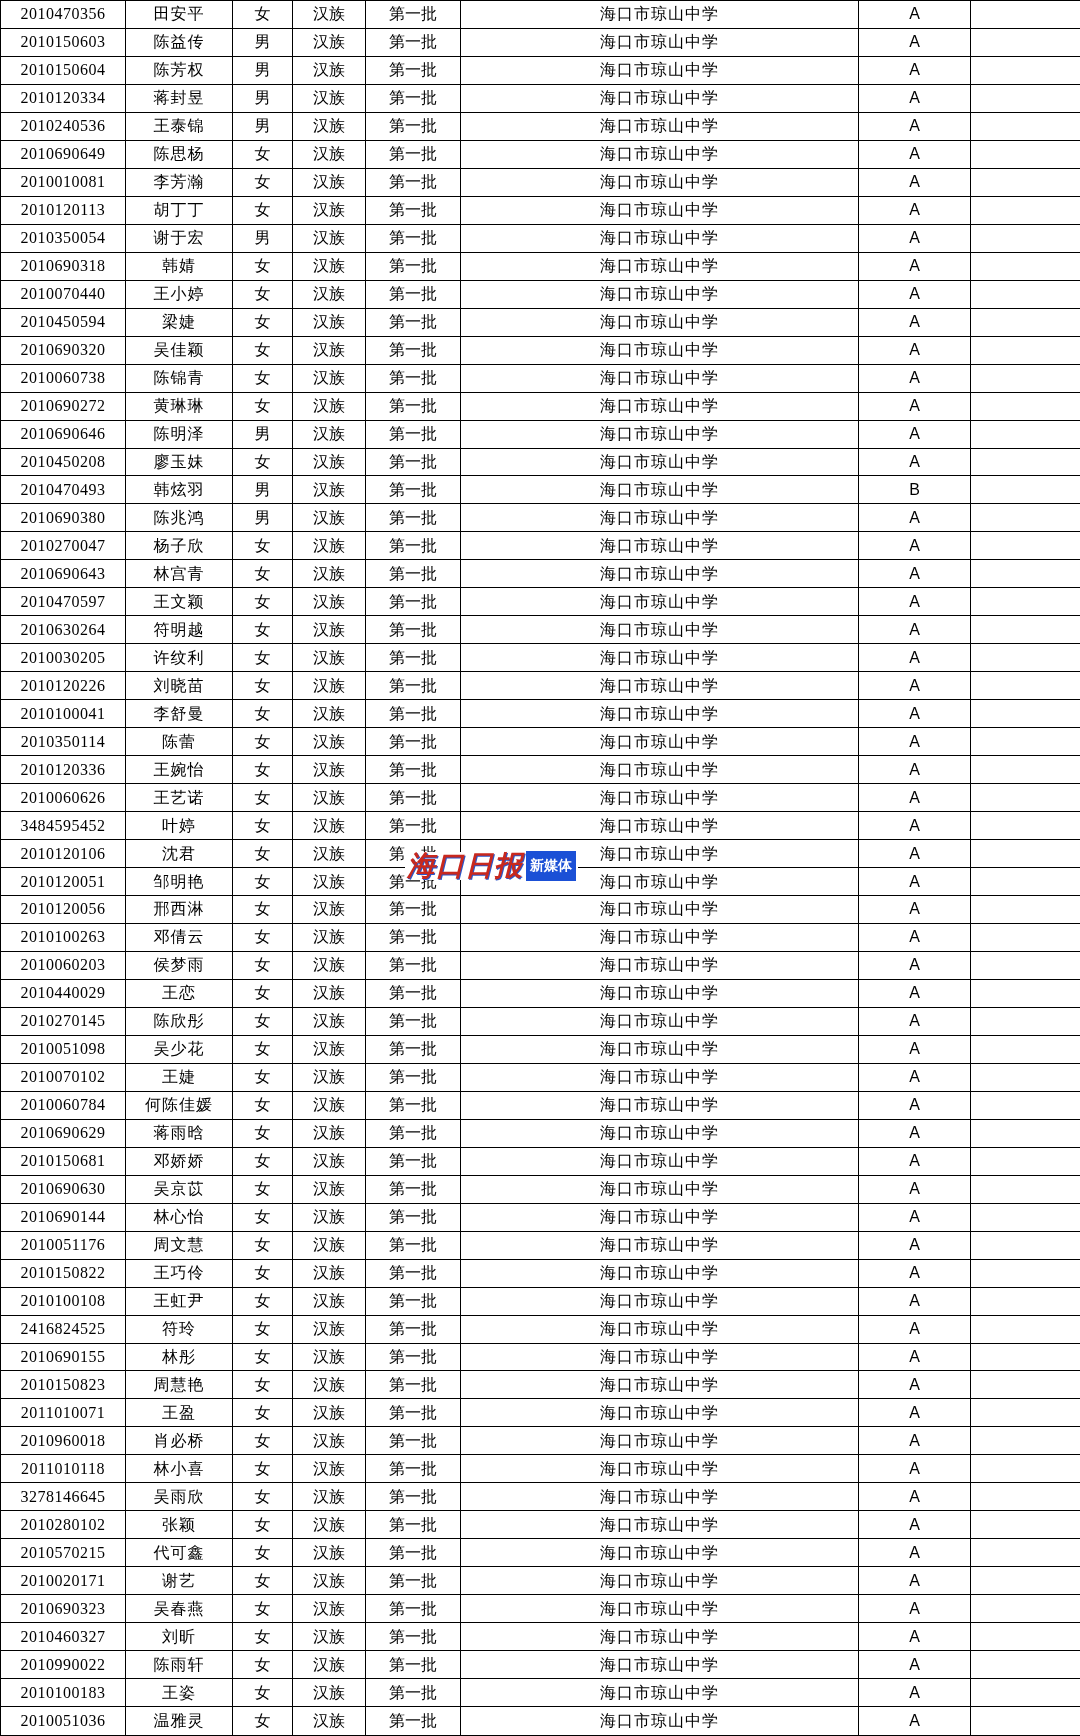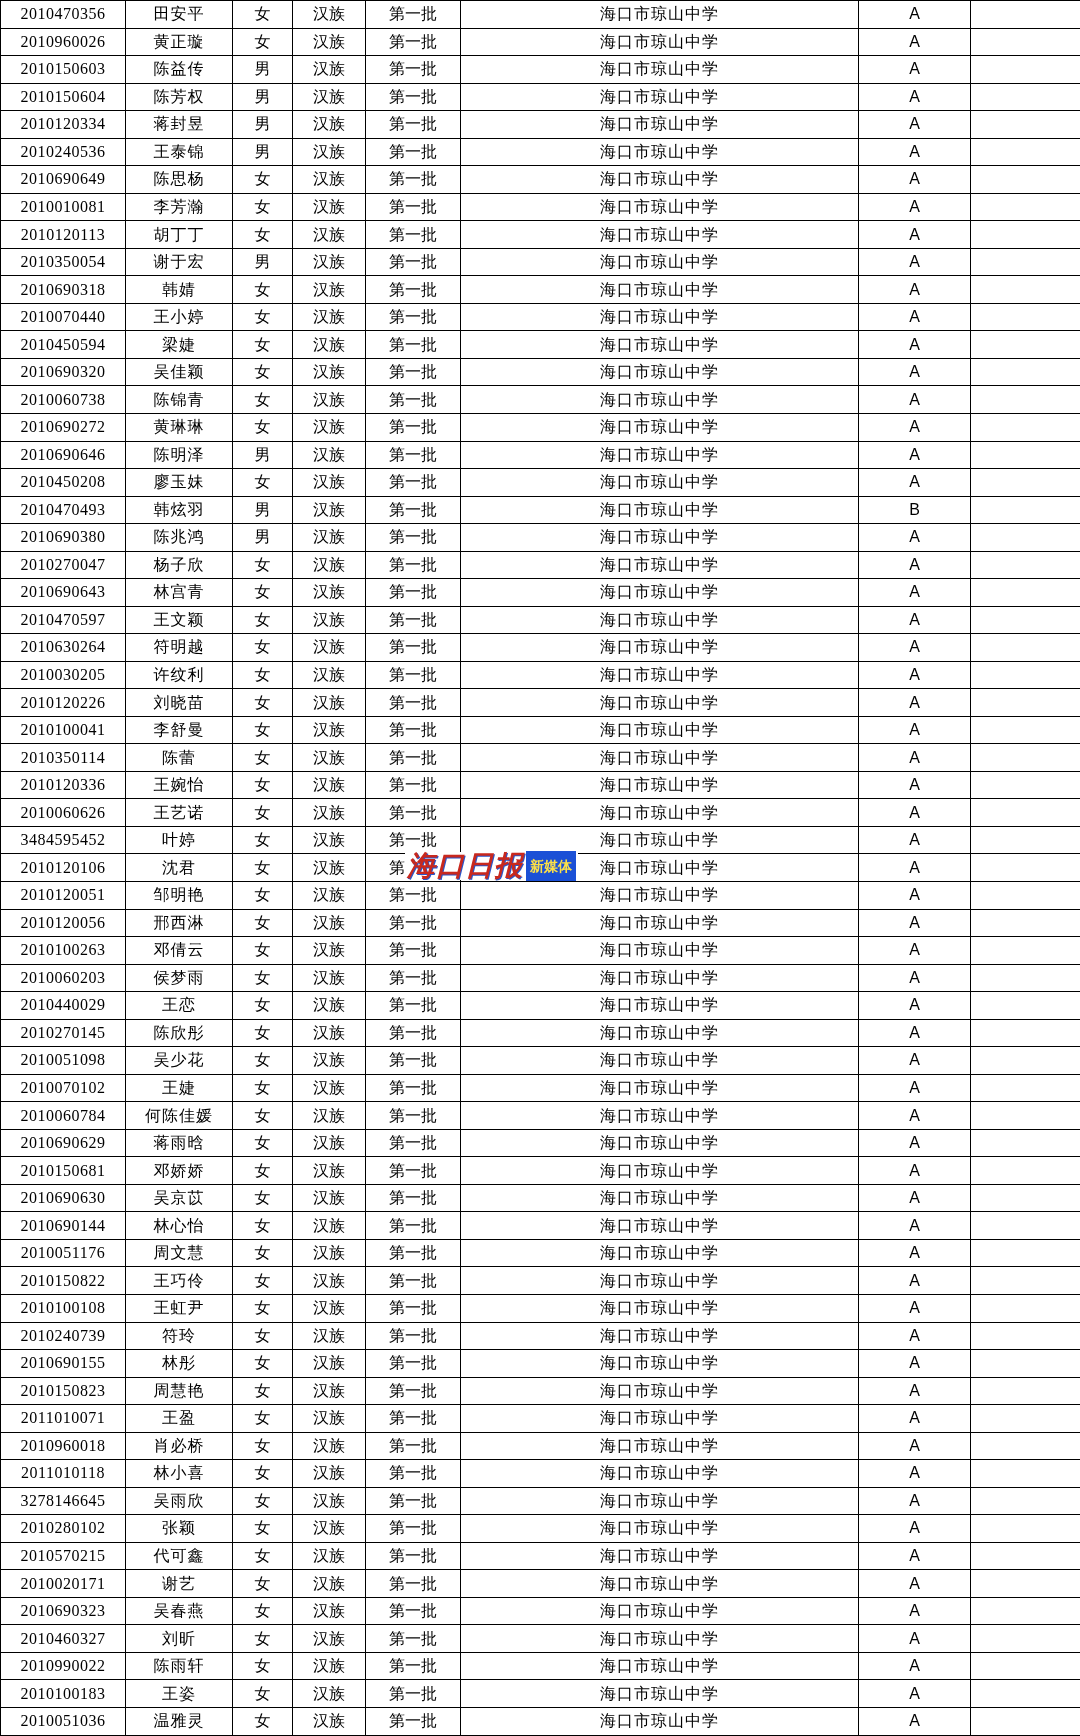--- a/index.html
+++ b/index.html
@@ -59,25 +59,25 @@
     font-family: "Liberation Serif", "DejaVu Serif", serif;
     font-weight: bold;
     font-size: 28px;
     line-height: 26px;
     color: #c8281e;
     letter-spacing: 1px;
     text-shadow: 1px 1px 0 #2b55c8;
     font-style: italic;
   }
   .watermark .badge {
-    font-family: Liberation Sans, sans-serif;
+    font-family: Liberation Serif, serif;
     font-size: 14px;
     font-weight: bold;
     line-height: 18px;
-    color: #fde047;
+    color: #ffffff;
     background: #1b50d6;
     padding: 6px 4px;
     margin-left: 3px;
     white-space: nowrap;
   }
 </style>
 </head>
 <body>
 
 <div class="page">
@@ -98,30 +98,20 @@
           <td class="col-exam-id">2010470356</td>
           <td class="col-name">田安平</td>
           <td class="col-gender">女</td>
           <td class="col-ethnicity">汉族</td>
           <td class="col-batch">第一批</td>
           <td class="col-school">海口市琼山中学</td>
           <td class="col-grade">A</td>
           <td class="col-empty"></td>
         </tr>
         <tr>
-          <td class="col-exam-id">2010960026</td>
-          <td class="col-name">黄正璇</td>
-          <td class="col-gender">女</td>
-          <td class="col-ethnicity">汉族</td>
-          <td class="col-batch">第一批</td>
-          <td class="col-school">海口市琼山中学</td>
-          <td class="col-grade">A</td>
-          <td class="col-empty"></td>
-        </tr>
-        <tr>
           <td class="col-exam-id">2010150603</td>
           <td class="col-name">陈益传</td>
           <td class="col-gender">男</td>
           <td class="col-ethnicity">汉族</td>
           <td class="col-batch">第一批</td>
           <td class="col-school">海口市琼山中学</td>
           <td class="col-grade">A</td>
           <td class="col-empty"></td>
         </tr>
         <tr>
@@ -568,21 +558,21 @@
           <td class="col-exam-id">2010100108</td>
           <td class="col-name">王虹尹</td>
           <td class="col-gender">女</td>
           <td class="col-ethnicity">汉族</td>
           <td class="col-batch">第一批</td>
           <td class="col-school">海口市琼山中学</td>
           <td class="col-grade">A</td>
           <td class="col-empty"></td>
         </tr>
         <tr>
-          <td class="col-exam-id">2010240739</td>
+          <td class="col-exam-id">2416824525</td>
           <td class="col-name">符玲</td>
           <td class="col-gender">女</td>
           <td class="col-ethnicity">汉族</td>
           <td class="col-batch">第一批</td>
           <td class="col-school">海口市琼山中学</td>
           <td class="col-grade">A</td>
           <td class="col-empty"></td>
         </tr>
         <tr>
           <td class="col-exam-id">2010690155</td>

